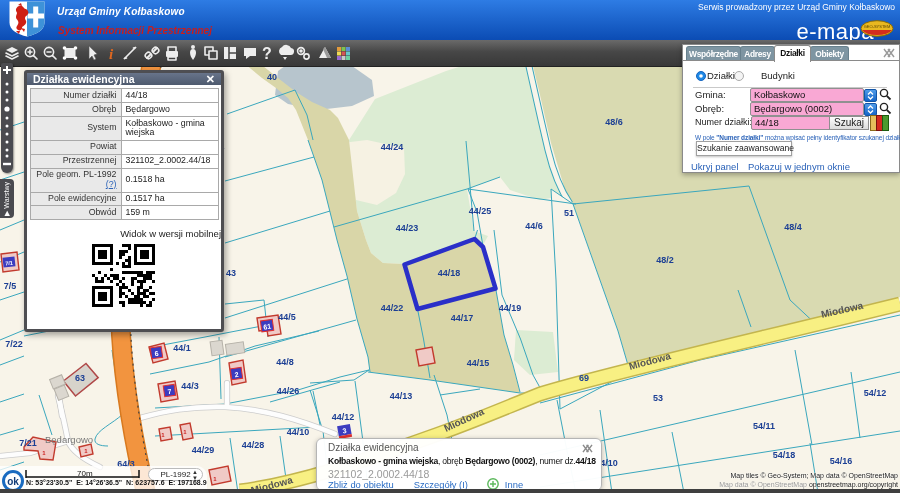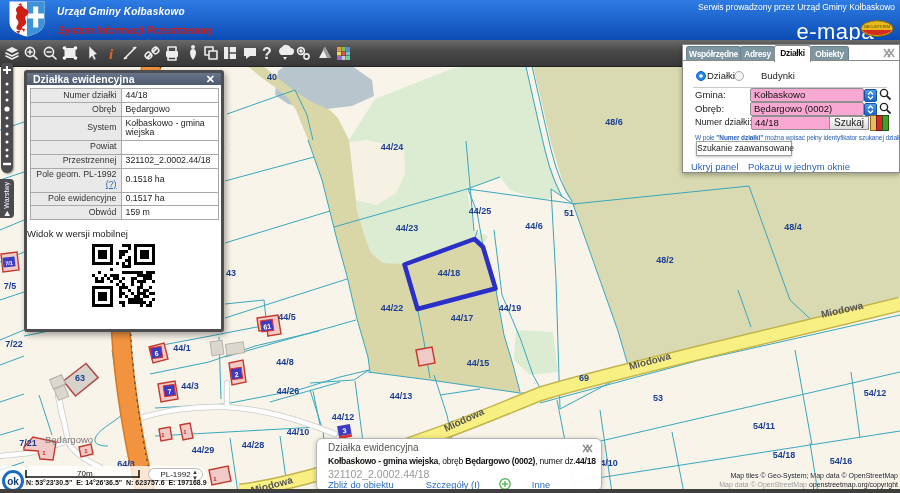--- a/index.html
+++ b/index.html
@@ -11,21 +11,21 @@
 #tb{position:absolute;left:0;top:40px;width:900px;height:26px;background:linear-gradient(#6a6a6a,#474747 45%,#383838);border-bottom:1px solid #222}
 #map{position:absolute;left:0;top:66px;width:900px;height:427px}
 
 #pop{position:absolute;left:24px;top:70px;width:194px;height:256px;background:#fff;border:3px solid #4e4e52;border-radius:3px;box-shadow:2px 3px 6px rgba(0,0,0,.35)}
 #pop .ph{height:12px;background:linear-gradient(#68748a,#4e5a6e);color:#fff;font-size:10.5px;font-weight:bold;line-height:12px;padding-left:6px;position:relative}
 #pop .ph .x{position:absolute;right:6px;top:0;font-weight:bold;font-size:11px}
 #pop table{border-collapse:collapse;margin:3px auto 0 auto;font-size:8.8px;color:#222;line-height:9.8px}
 #pop td{border:1px solid #a9a9a9;padding:1.6px 4px}
 #pop td.l{background:#e9e9e9;text-align:right;width:82px;color:#333}
 #pop td.v{width:88px;text-align:left;background:#fff}
-#pop .mob{position:absolute;left:0;top:155px;width:100%;text-align:left;font-size:9.5px;color:#222}
+#pop .mob{position:absolute;left:0;top:155px;width:100%;text-align:right;font-size:9.5px;color:#222}
 
 #rp{position:absolute;left:682px;top:44px;width:216px;height:127px;background:#fff;border:1px solid #8a8a8a;box-shadow:0 2px 5px rgba(0,0,0,.3);font-size:9.5px;color:#222}
 .tab{position:absolute;top:1px;height:14px;background:#7e95a2;border:1px solid #67808d;border-bottom:none;border-radius:3px 3px 0 0;color:#fff;font-size:8.4px;font-weight:bold;text-align:center;line-height:14px;letter-spacing:-.3px;white-space:nowrap;overflow:hidden}
 .tab.act{background:#fff;border-color:#8a8a8a;color:#111;top:0;height:16px;line-height:15px;z-index:3}
 #rp .row{position:absolute;left:12px}
 .sel{position:absolute;height:12px;background:#f9a8d4;border:1px solid #909090;border-radius:2px;font-size:9.5px;padding:0 3px;line-height:12px;color:#111;white-space:nowrap}
 .selbtn{position:absolute;width:11px;height:11px;background:linear-gradient(#4f9be8,#1565c8);border-radius:2px;border:1px solid #1255a8}
 .blue{color:#2a62b8}
 
 #bp{position:absolute;left:316px;top:438px;width:284px;height:51px;background:rgba(255,255,255,.97);border:1px solid #b5b5b5;border-radius:6px;box-shadow:0 1px 5px rgba(0,0,0,.25);font-size:10.5px}
@@ -473,24 +473,24 @@
 <div id="bp">
 <div class="r1">Działka ewidencyjna</div>
 <svg width="11" height="9" style="position:absolute;right:8px;top:5px" viewBox="0 0 12 10">
       <g stroke="#8a8a8a" stroke-width="1.6">
         <path d="M1 1 L7 9 M7 1 L1 9"></path>
         <path d="M5 1 L11 9 M11 1 L5 9"></path>
       </g>
     </svg>
 <div class="r2"><b>Kołbaskowo - gmina wiejska</b>, obręb <b>Będargowo (0002)</b>, numer dz.<b>44/18</b></div>
 <div class="r3">321102_2.0002.44/18</div>
-<div class="r4"><span>Zbliż do obiektu</span><span style="margin-left:32px">Szczegóły (I)</span><svg width="12" height="12" viewBox="0 0 12 12" style="margin-left:19px;vertical-align:-2px">
+<div class="r4"><span>Zbliż do obiektu</span><span style="margin-left:20px">Szczegóły (I)</span><svg width="12" height="12" viewBox="0 0 12 12" style="margin-left:19px;vertical-align:-2px">
         <circle cx="6" cy="6" r="5.2" fill="none" stroke="#5cb85c" stroke-width="1.4"></circle>
         <path d="M6 3v6 M3 6h6" stroke="#5cb85c" stroke-width="1.4"></path>
-      </svg><span style="margin-left:21px">Inne</span></div>
+      </svg><span style="margin-left:6px">Inne</span></div>
 </div>
 <div id="sb">
 <svg width="26" height="26" style="position:absolute;left:0px;top:2px" viewBox="0 0 26 26">
       <circle cx="13" cy="13" r="9.5" fill="#fff" stroke="#1a6bc0" stroke-width="3"></circle>
       <text x="13" y="17" font-size="10" font-weight="bold" fill="#123c78" text-anchor="middle" font-family="Liberation Sans">ok</text>
     </svg>
 <svg width="120" height="10" style="position:absolute;left:25px;top:3px" viewBox="0 0 120 10">
       <path d="M1 1 v8 M1 8 h113 M114 1 v8" stroke="#111" stroke-width="1.5" fill="none"></path>
       <text x="52" y="7" font-size="8" fill="#111" font-family="Liberation Sans">70m</text>
     </svg>

